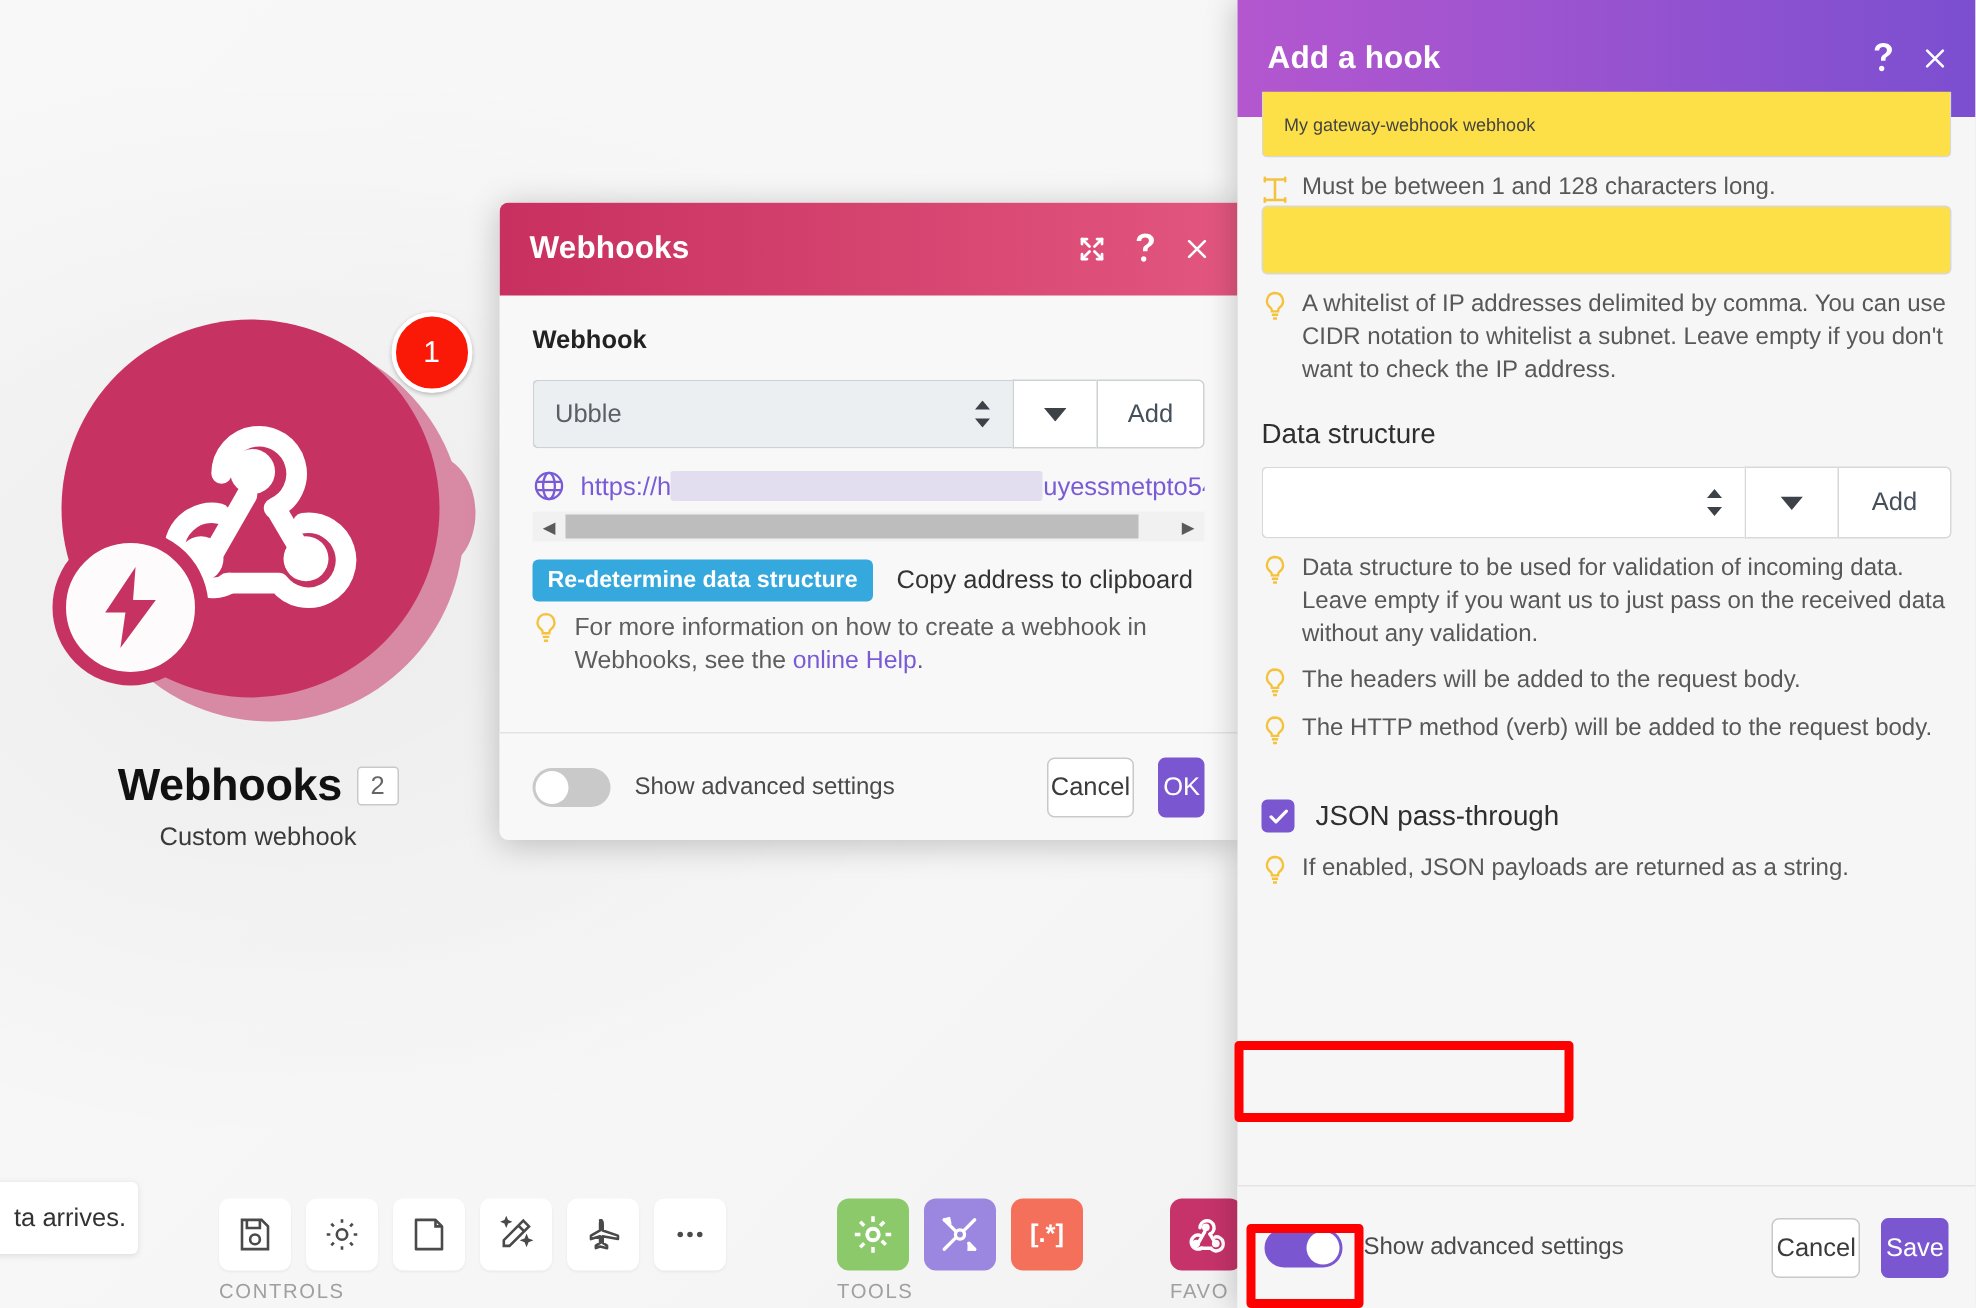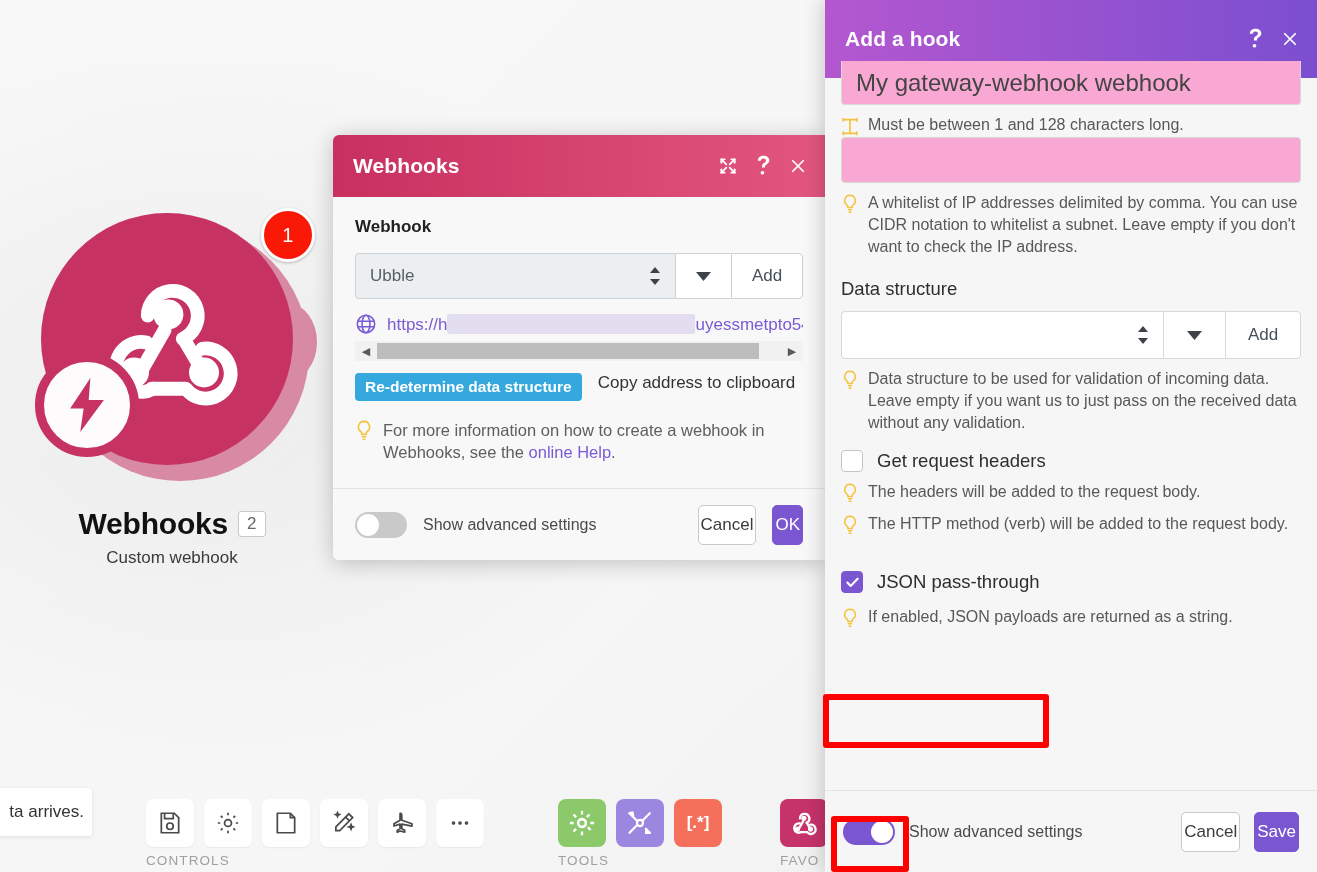--- a/index.html
+++ b/index.html
@@ -118,27 +118,27 @@
   .url-row .globe { width:22px;height:22px; flex:none;}
   .url-text { font-size:17px; color:#7a5bd6; white-space:nowrap; overflow:hidden; position:relative; }
   .url-redact {
     display:inline-block; background:#e2def0; color:transparent;
     border-radius:2px; height: 20px; vertical-align: -4px; width: 248px;
   }
   .hscroll { margin-top: 6px; height: 20px; background:#f1f1f1; display:flex; align-items:center; }
   .hscroll .arw { width:22px; text-align:center; color:#5a5a5a; font-size:11px;}
   .hscroll .track { flex:1; height: 16px; background:#f1f1f1; position:relative;}
   .hscroll .thumb { position:absolute; left:0; top:0; height:16px; width: 382px; background:#bdbdbd; }
-  .wh-actions { display:flex; align-items:flex-start; gap: 16px; margin-top: 12px; }
+  .wh-actions { display:flex; align-items:center; gap: 16px; margin-top: 12px; }
   .pill-btn {
     background:#35a8dd; color:#fff; font-size:15.5px; font-weight:bold;
     padding: 5px 10px; border-radius:4px;
   }
   .plain-link { font-size:17px; color:#333; }
-  .hint { display:flex; gap: 10px; margin-top: 18px; }
+  .hint { display:flex; gap: 10px; margin-top: 6px; }
   .hint .bulb { flex:none; width:18px; height:22px; margin-top:1px;}
   .hint .txt { font-size:16.5px; color:#5e5e5e; line-height:1.36; }
   .hint .txt a { color:#7a5bd6; text-decoration:none;}
   .dlg-foot {
     position:absolute; left:0; right:0; bottom:0; height: 72px;
     border-top:1px solid #e3e3e3; background:#f8f8f8;
     display:flex; align-items:center; padding: 0 22px; gap: 16px;
   }
   .toggle { width: 52px; height: 26px; border-radius: 13px; background:#c9c9c9; position:relative; flex:none;}
   .toggle .knob{ position:absolute; top:2px; left:2px; width:22px;height:22px;border-radius:50%;background:#fff;}
@@ -150,22 +150,22 @@
     background:#fff; color:#3b3b3b;
   }
   .btn.primary { background:#7b56d1; border-color:#7b56d1; color:#fff; }
 
   
   #addhook-dialog { left: 825px; top: 0; width: 492px; height: 872px; background:#f6f6f6; box-shadow:-3px 0 18px rgba(0,0,0,.18);}
   #addhook-dialog .dlg-head { background: linear-gradient(90deg,#b457cf 0%, #7b4fd0 100%); height: 78px;}
   .ah-body { position:absolute; top:61px; left:0; right:0; bottom: 82px; overflow:hidden; padding: 0 16px; }
   .ah-field-top { margin-top: 0; }
   .text-input {
-    width: 100%; height: 46px; border:1px solid #d8d8d8; background:#f9a8d4;
-    border-radius: 4px; padding: 0 14px; font-size: 24px; color:#444;
+    width: 100%; height: 46px; border:1px solid #d8d8d8; background:#fde047;
+    border-radius: 4px; padding: 0 14px; font-size: 12px; color:#444;
     display:flex; align-items:center;
   }
   .ah-hint { display:flex; gap:9px; margin-top: 9px; }
   .ah-hint .ic { flex:none; width:18px; height:21px; margin-top:2px;}
   .ah-hint .txt { font-size: 16px; color:#585858; line-height:1.38; }
   .ah-label { font-size: 18.5px; color:#2e2e2e; margin-top: 20px; margin-bottom: 11px; }
   .cbrow { display:flex; align-items:center; gap: 14px; margin-top: 16px; }
   .cbox { width: 22px; height:22px; border-radius:4px; border:1px solid #c5c5c5; background:#fff; flex:none;}
   .cbox.checked { background:#7b56d1; border-color:#7b56d1; display:flex;align-items:center;justify-content:center;}
   .cbrow .cl { font-size: 18.5px; color:#2e2e2e;}
@@ -458,24 +458,20 @@
         <div class="ig-btn" style="border-color:#d8d8d8;min-width:76px;">Add</div>
       </div>
       <div class="ah-hint">
         <svg class="ic" viewBox="0 0 18 22" fill="none" stroke="#f5c23c" stroke-width="1.6">
           <path d="M9 1.4a5.6 5.6 0 0 0-3.3 10.1c.7.5 1.1 1.3 1.1 2.1v.6h4.4v-.6c0-.8.4-1.6 1.1-2.1A5.6 5.6 0 0 0 9 1.4z"></path>
           <path d="M6.8 16.6h4.4M7.6 19.2h2.8"></path>
         </svg>
         <div class="txt">Data structure to be used for validation of incoming data. Leave empty if you want us to just pass on the received data without any validation.</div>
       </div>
 
-      <div class="cbrow">
-        <span class="cbox"></span>
-        <span class="cl">Get request headers</span>
-      </div>
       <div class="ah-hint">
         <svg class="ic" viewBox="0 0 18 22" fill="none" stroke="#f5c23c" stroke-width="1.6">
           <path d="M9 1.4a5.6 5.6 0 0 0-3.3 10.1c.7.5 1.1 1.3 1.1 2.1v.6h4.4v-.6c0-.8.4-1.6 1.1-2.1A5.6 5.6 0 0 0 9 1.4z"></path>
           <path d="M6.8 16.6h4.4M7.6 19.2h2.8"></path>
         </svg>
         <div class="txt">The headers will be added to the request body.</div>
       </div>
 
       <div class="ah-hint">
         <svg class="ic" viewBox="0 0 18 22" fill="none" stroke="#f5c23c" stroke-width="1.6">

